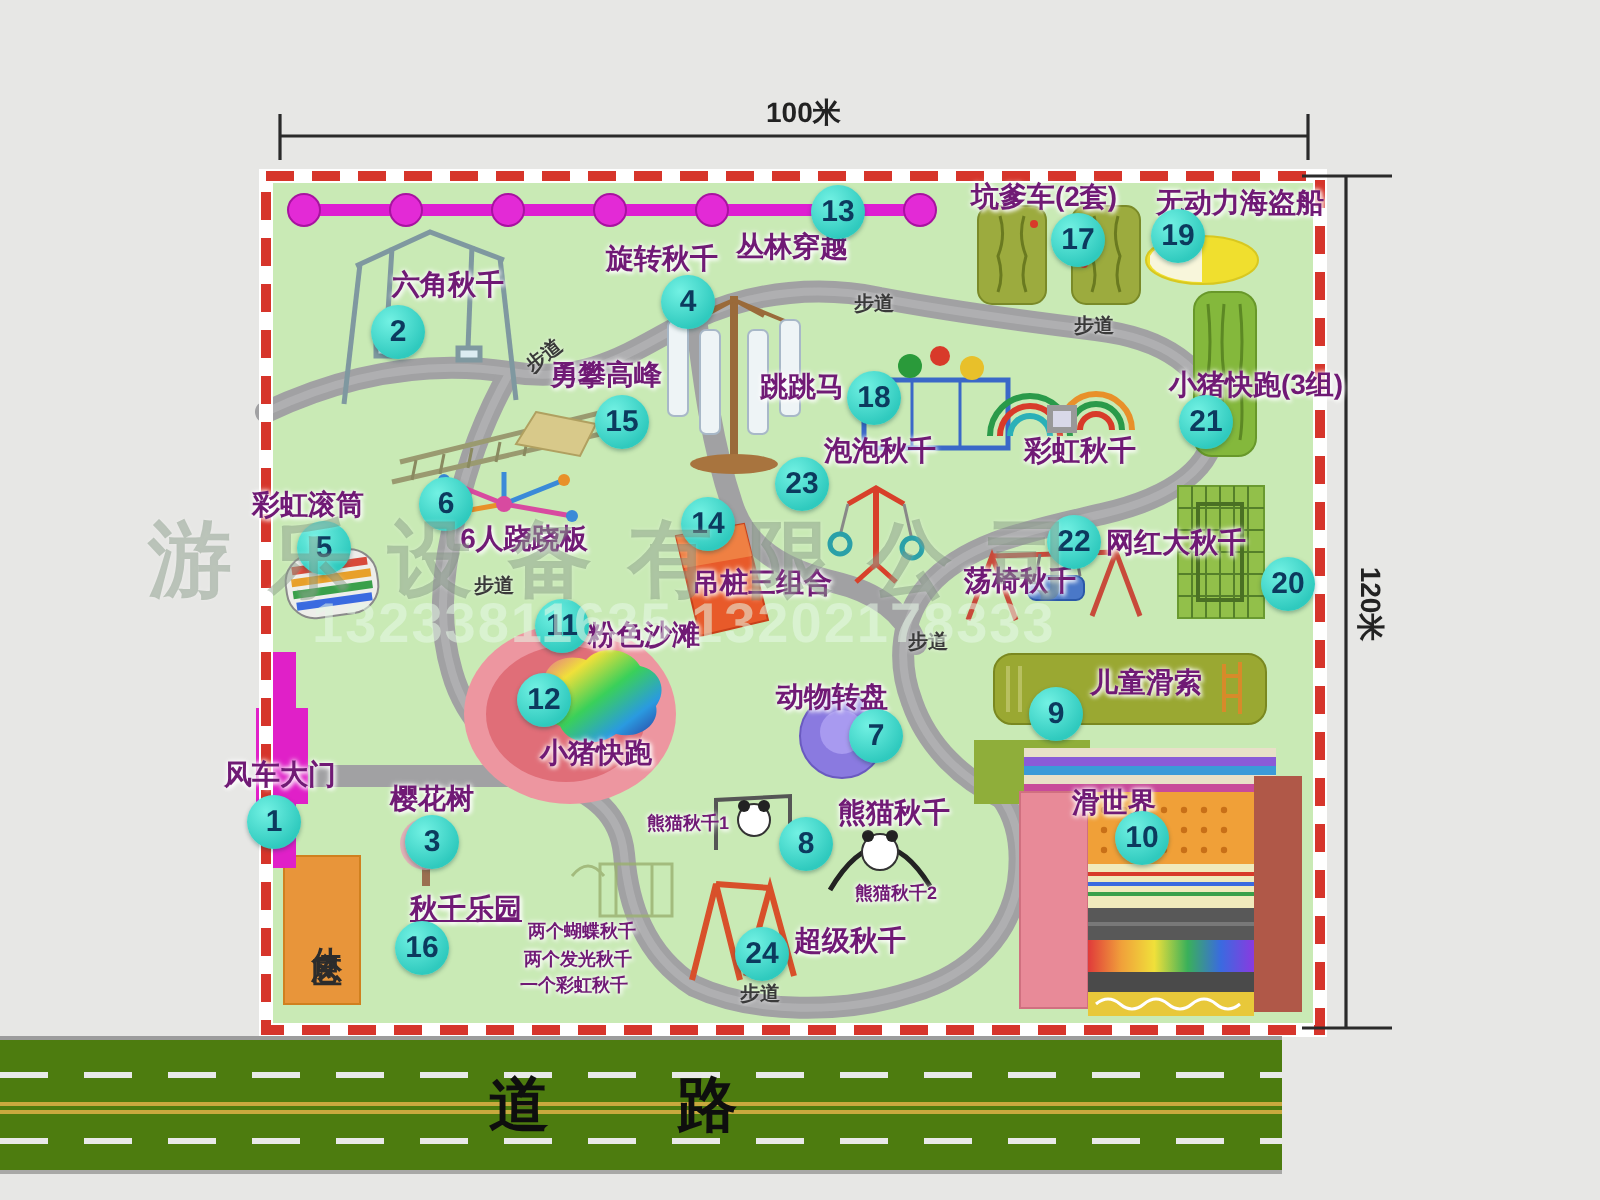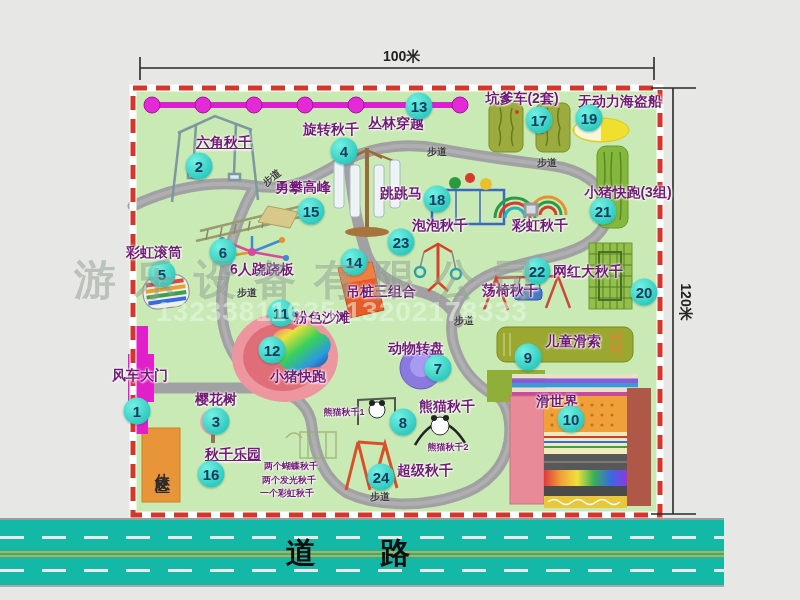--- a/index.html
+++ b/index.html
@@ -31,21 +31,21 @@
   .rest{position:absolute;left:146px;top:432px;width:32px;height:66px;z-index:30;
        writing-mode:vertical-rl;text-orientation:upright;font-size:15px;font-weight:bold;
        color:#2c2c2c;letter-spacing:3px;display:flex;align-items:center;justify-content:center;}
   
   .wm-co{position:absolute;left:74px;top:252px;width:600px;z-index:50;pointer-events:none;
        font-size:42px;font-weight:bold;color:rgba(105,128,105,.38);letter-spacing:18px;white-space:nowrap;
        text-shadow:0 0 2px rgba(255,255,255,.25);}
   .wm-ph{position:absolute;left:156px;top:296px;z-index:50;pointer-events:none;
        font-size:28px;font-weight:bold;color:rgba(230,248,230,.55);letter-spacing:1px;white-space:nowrap;}
   
-  .road{position:absolute;left:0;top:518px;width:724px;height:69px;background:#14b8a6;
+  .road{position:absolute;left:0;top:518px;width:641px;height:69px;background:#4d7c0f;
         border-top:2px solid #9c9c9c;border-bottom:2px solid #a8a8a6;z-index:10;}
   .road .dash{position:absolute;left:0;width:100%;height:3px;
         background:repeating-linear-gradient(90deg,#e9e9e9 0 24px,transparent 24px 42px);}
   .road .yellow{position:absolute;left:0;top:31px;width:100%;height:6px;
         background:linear-gradient(#c9a93e 0 2px,transparent 2px 4px,#c9a93e 4px 6px);}
   .road .roadlbl{position:absolute;left:50%;top:50%;transform:translate(-50%,-50%);
         font-size:30px;font-weight:bold;color:#0e0e0e;letter-spacing:28px;z-index:12;white-space:nowrap;}
   svg{position:absolute;left:0;top:0;}
 </style>
 </head>
@@ -343,23 +343,23 @@
       <line x1="651" y1="514" x2="696" y2="514"></line>
     </g>
   </svg>
 
   <div class="dim" style="left:383px;top:48px;">100米</div>
   <div class="dim v" style="left:666px;top:293px;">120米</div>
 
   <div class="rest">休息区</div>
 
   <div id="markers">
-      <div class="lbl" style="left: 140px; top: 376px;">风车大门</div>
+      <div class="lbl" style="left: 140px; top: 388px;">风车大门</div>
       <div class="badge" style="left: 137px; top: 411px;">1</div>
-      <div class="lbl" style="left: 224px; top: 143px; text-decoration: underline;">六角秋千</div>
+      <div class="lbl" style="left: 224px; top: 143px;">六角秋千</div>
       <div class="badge" style="left: 199px; top: 166px;">2</div>
       <div class="lbl" style="left: 216px; top: 400px;">樱花树</div>
       <div class="badge" style="left: 216px; top: 421px;">3</div>
       <div class="lbl" style="left: 331px; top: 130px;">旋转秋千</div>
       <div class="badge" style="left: 344px; top: 151px;">4</div>
       <div class="lbl" style="left: 154px; top: 253px;">彩虹滚筒</div>
       <div class="badge" style="left: 162px; top: 274px;">5</div>
       <div class="lbl" style="left: 262px; top: 270px;">6人跷跷板</div>
       <div class="badge" style="left: 223px; top: 252px;">6</div>
       <div class="lbl" style="left: 416px; top: 349px;">动物转盘</div>

